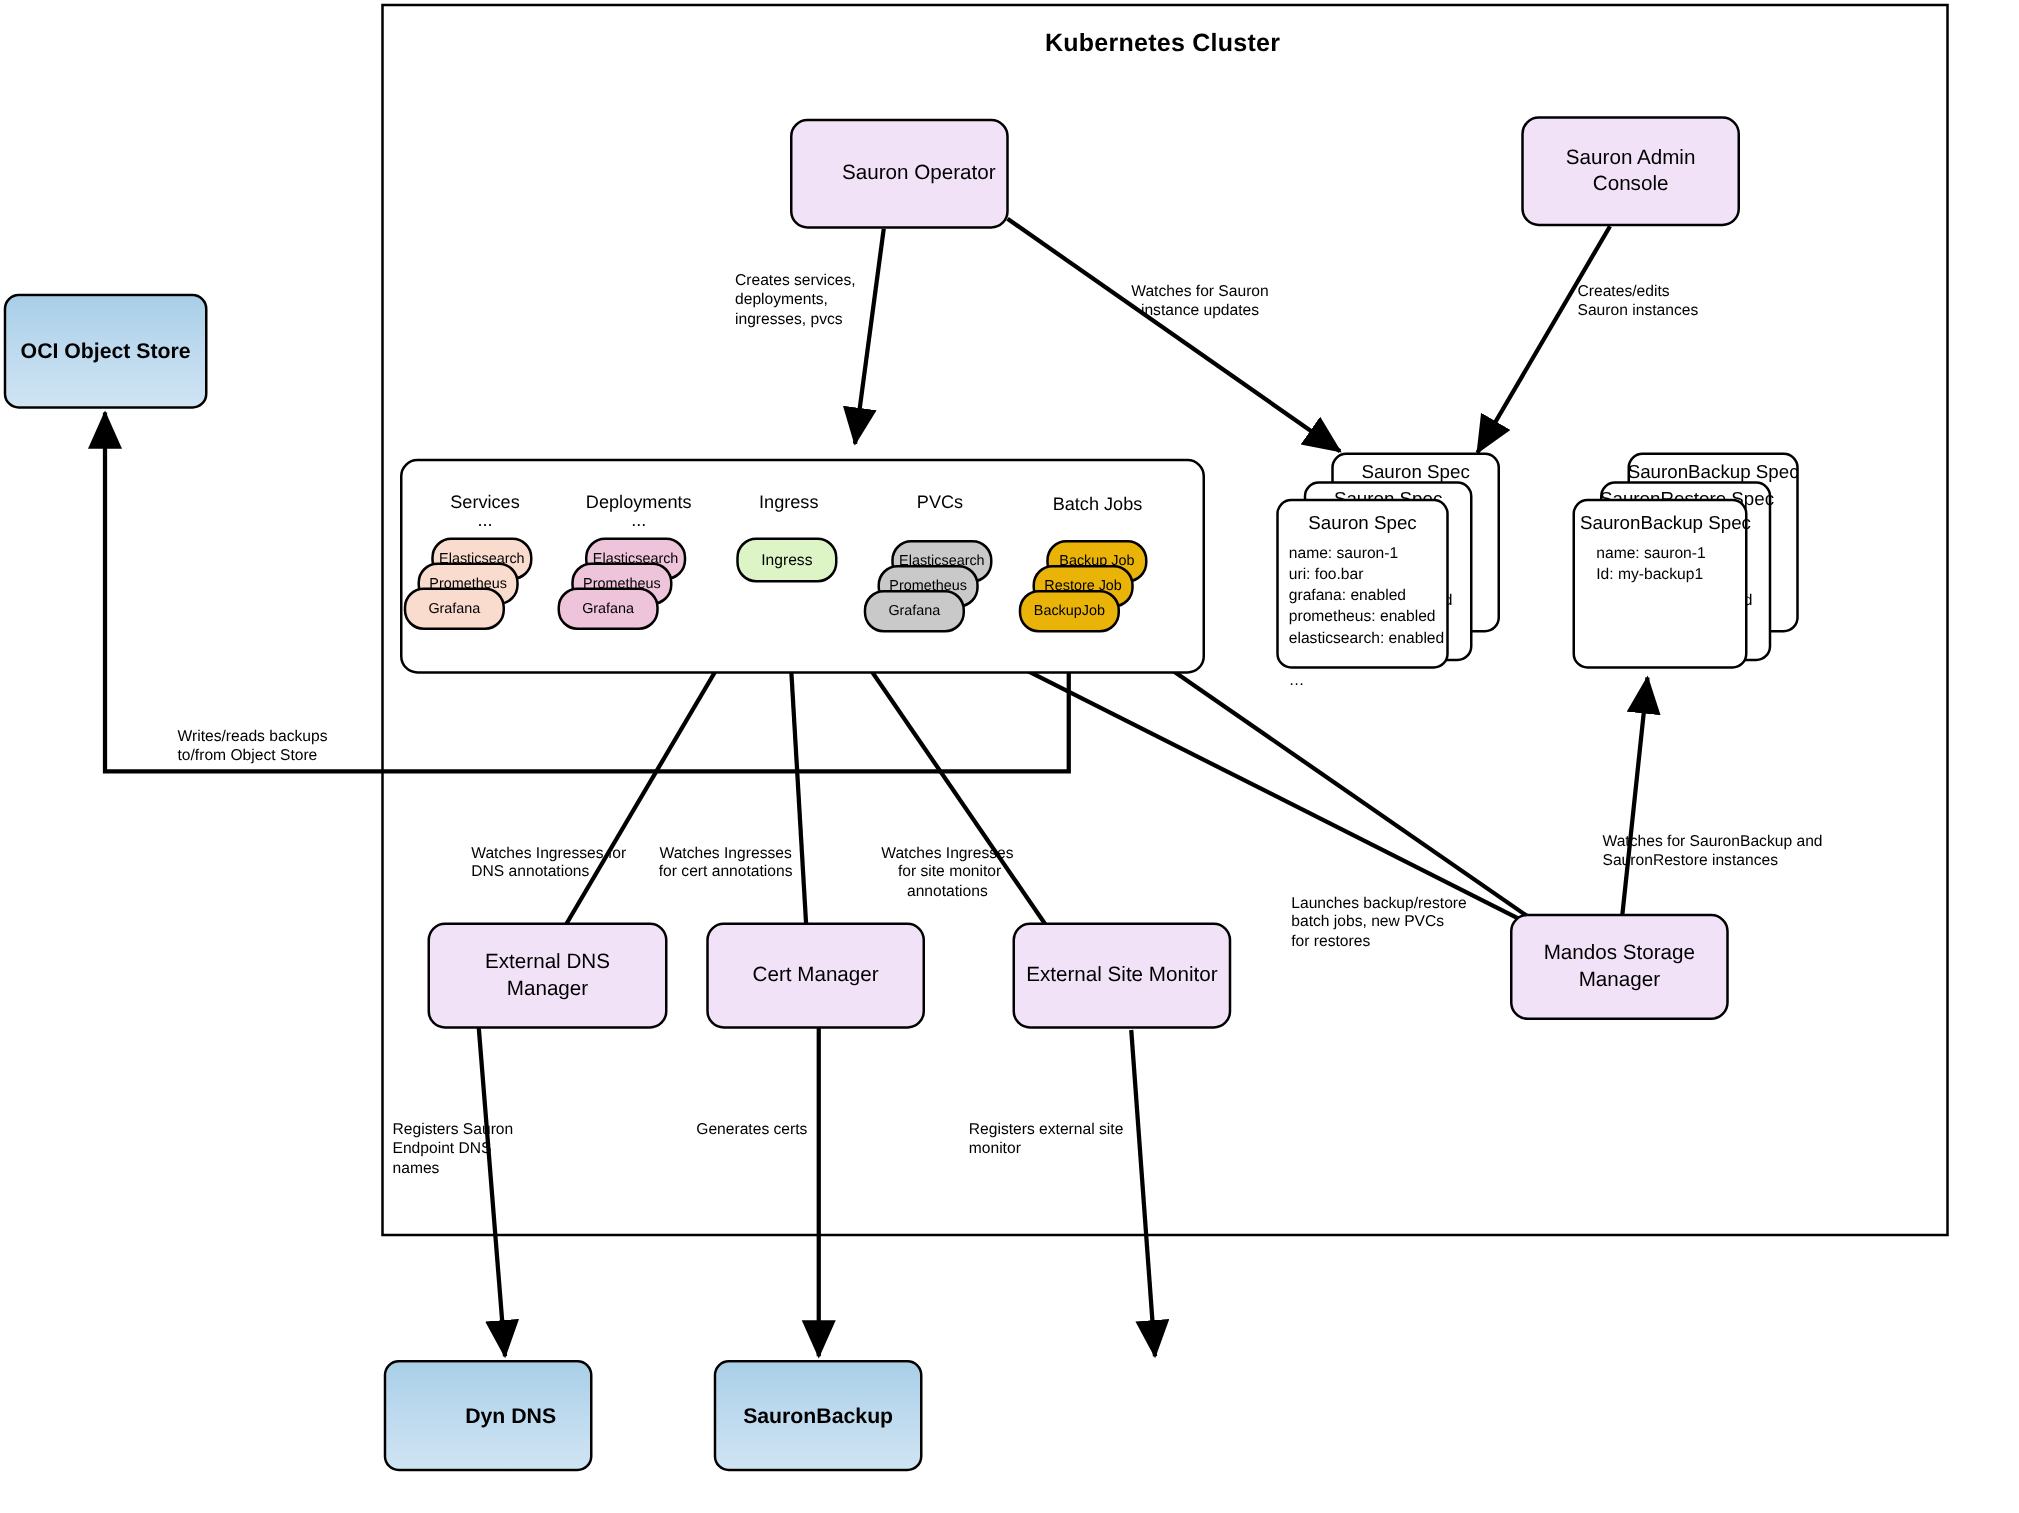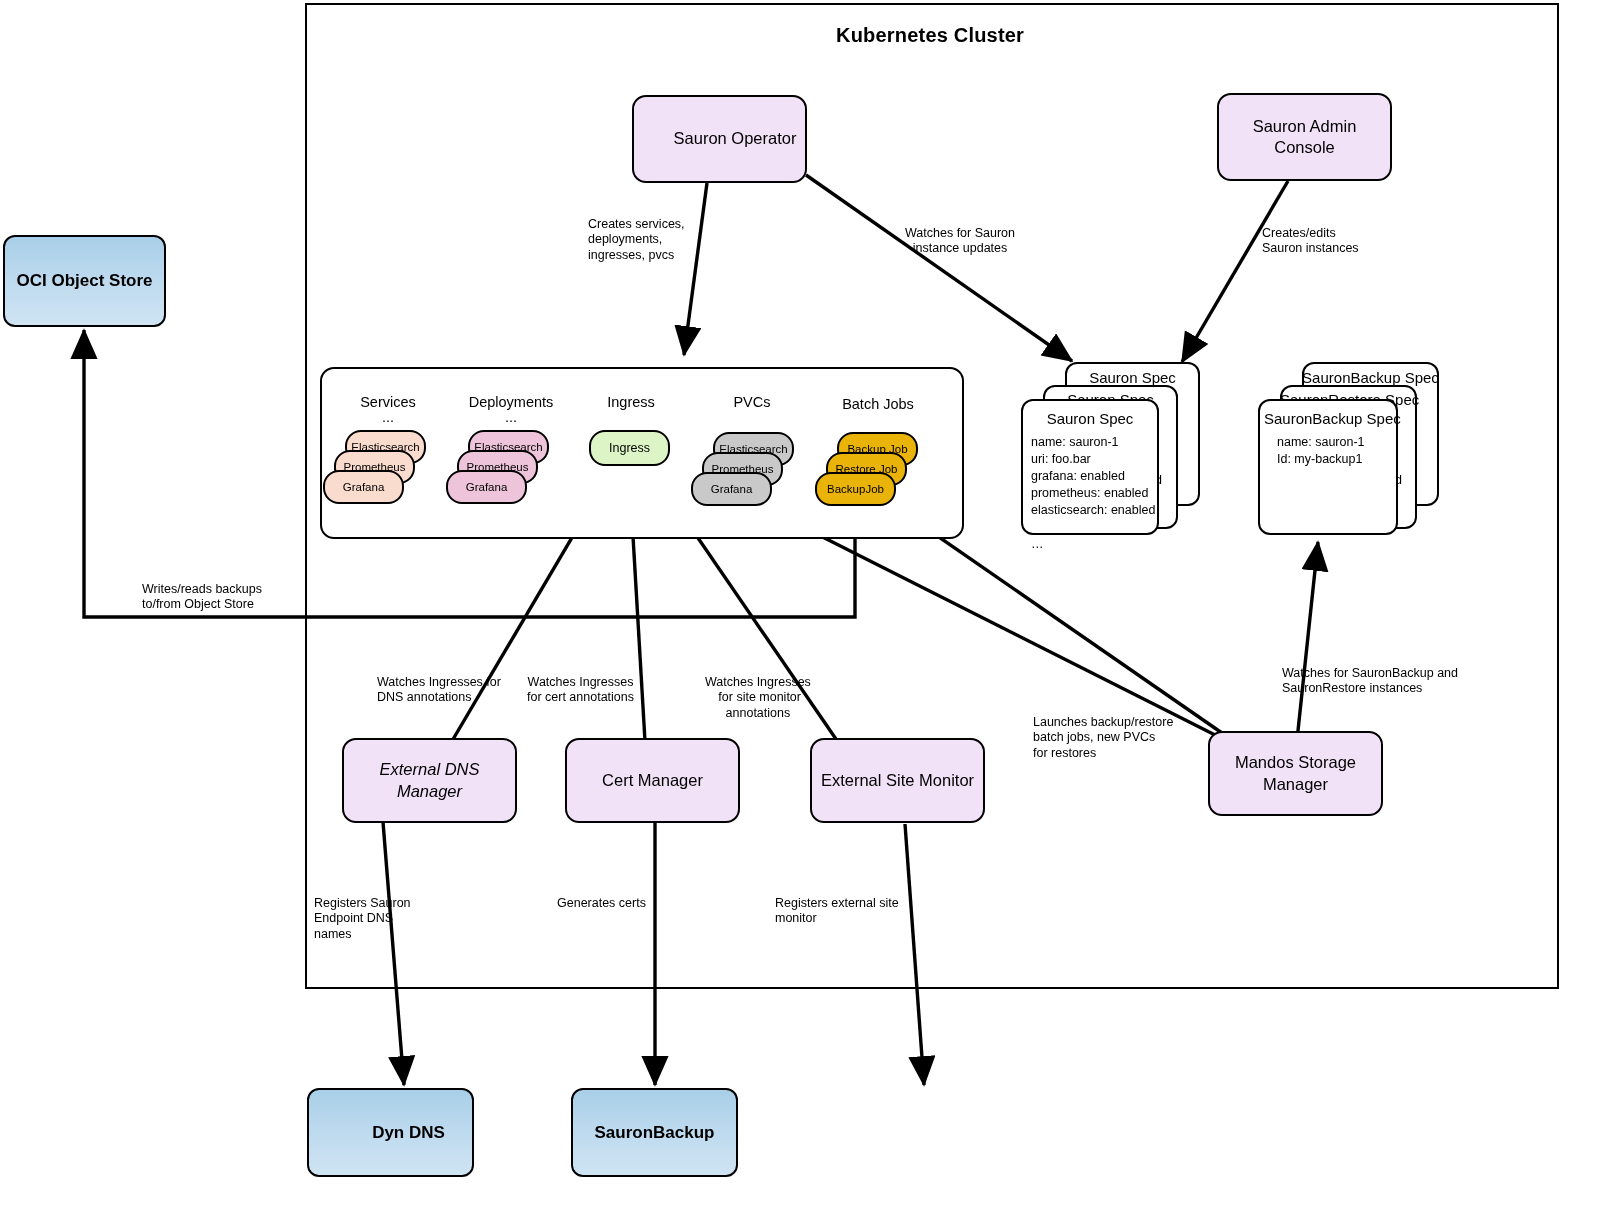--- a/index.html
+++ b/index.html
@@ -89,21 +89,21 @@
   <div class="node blue" style="left:3px;top:235px;width:163px;height:92px;">OCI Object Store</div>
 
   <div class="node blue" style="left:307px;top:1088px;width:167px;height:89px;padding-left:36px;">Dyn DNS</div>
   <div class="node blue" style="left:571px;top:1088px;width:167px;height:89px;">SauronBackup</div>
 
   <div class="node purple" style="left:632px;top:95px;width:175px;height:88px;padding-left:31px;">Sauron Operator</div>
 
   <div class="node purple" style="left:1217px;top:93px;width:175px;height:88px;white-space:pre-line;">Sauron Admin
 Console</div>
 
-  <div class="node purple" style="left:342px;top:738px;width:175px;height:85px;white-space:pre-line;font-style:italic;">External DNS
+  <div class="node purple" style="left:342px;top:738px;width:192px;height:85px;white-space:pre-line;">External DNS
 Manager</div>
 
   <div class="node purple" style="left:565px;top:738px;width:175px;height:85px;text-align:center;">Cert Manager</div>
 
   <div class="node purple" style="left:810px;top:738px;width:175px;height:85px;">External Site Monitor</div>
 
   <div class="node purple" style="left:1208px;top:731px;width:175px;height:85px;white-space:pre-line;">Mandos Storage
 Manager</div>
 
   <div class="panel" style="left:320px;top:367px;width:644px;height:172px;"></div>

